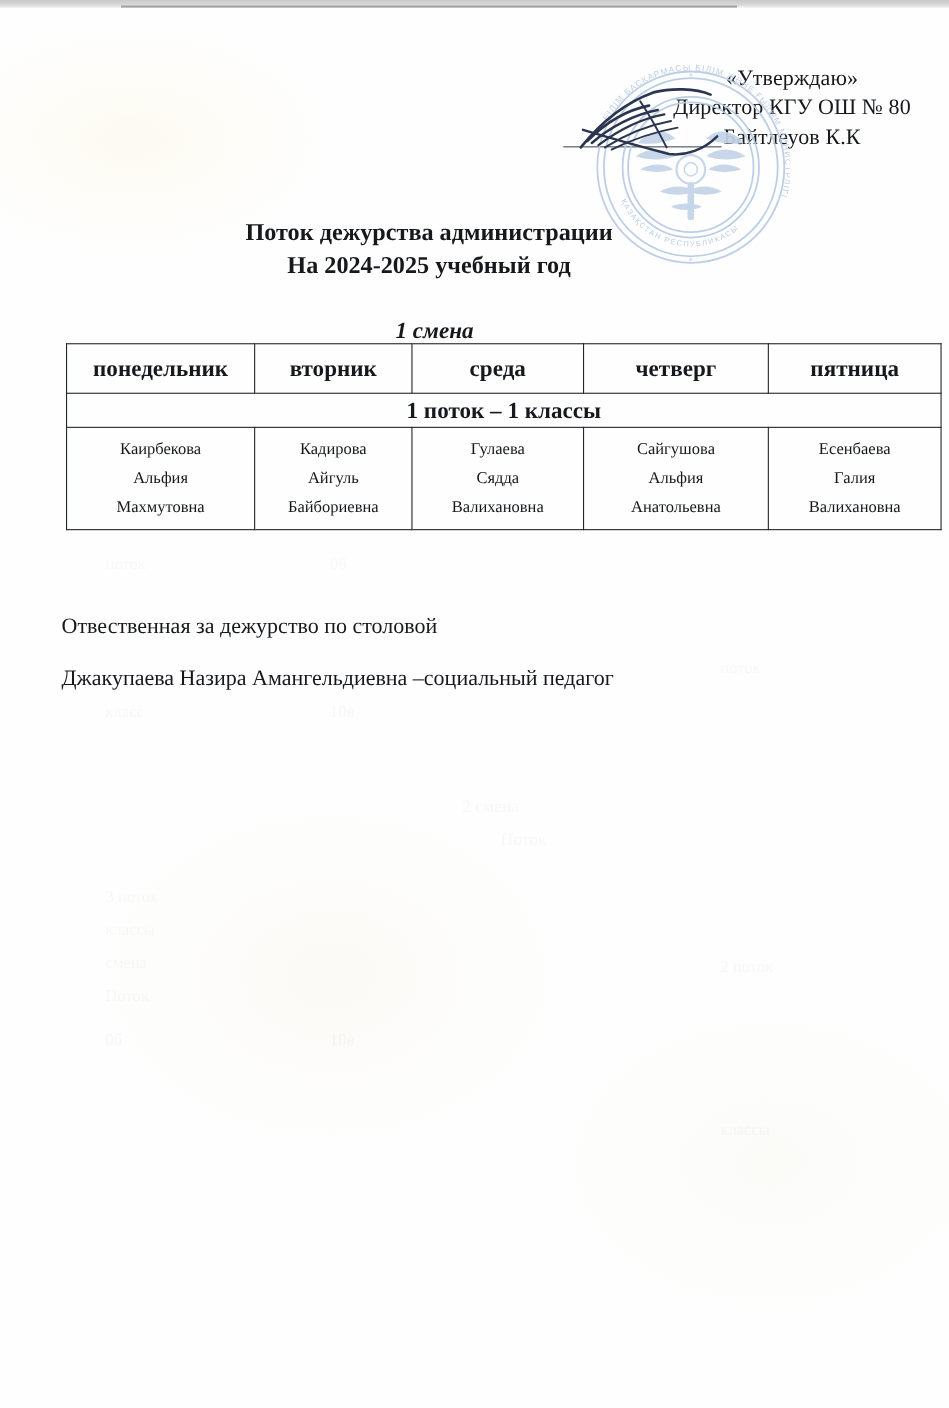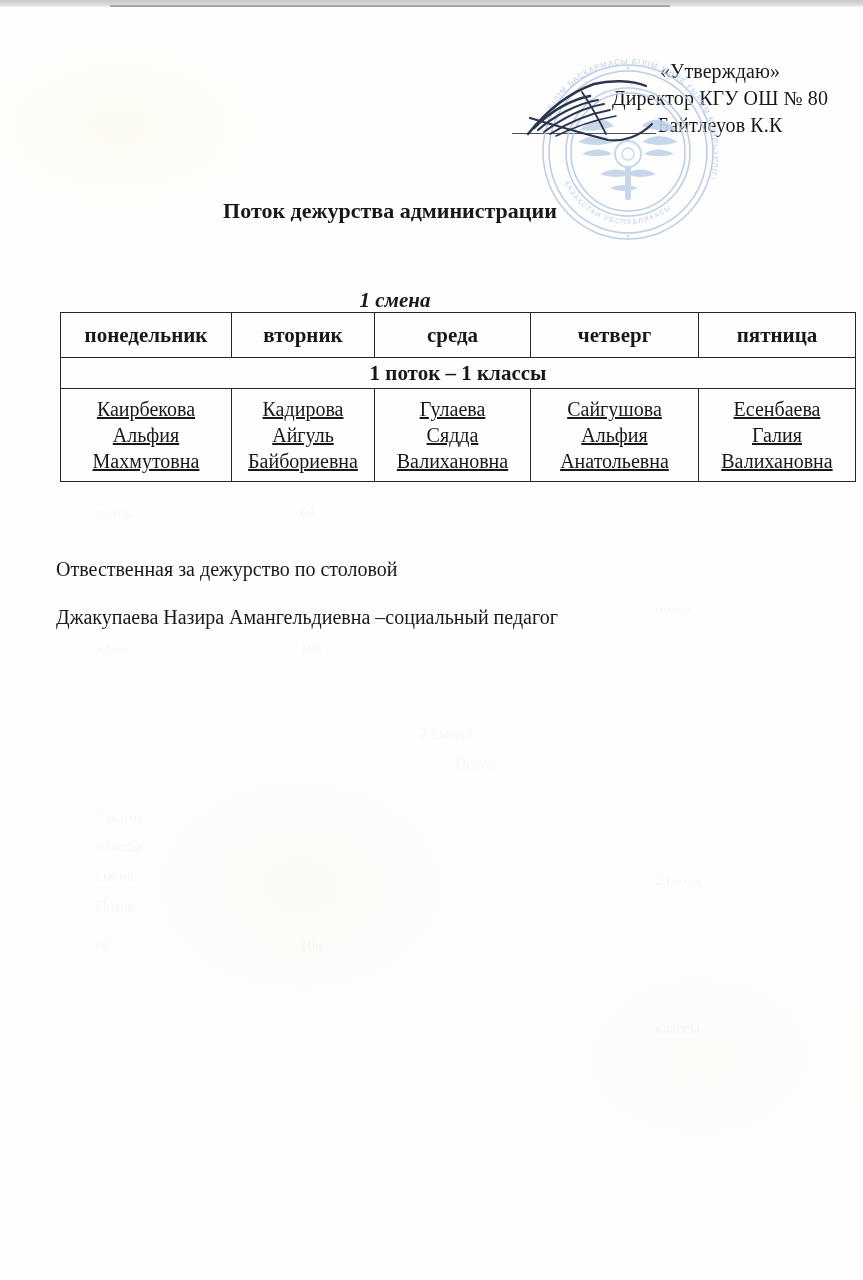--- a/index.html
+++ b/index.html
@@ -139,24 +139,23 @@
     font-weight: bold;
   }
   .stream-row td {
     height: 30px;
     font-size: 21px;
     font-weight: bold;
     margin-left: 11px;
   }
   .names-row td {
     height: 92px;
-    font-size: 20px;
+    font-size: 15px;
     font-weight: normal;
     line-height: 26px;
-    text-decoration: underline;
   }
   .names-row td div { white-space: nowrap; }
 
   
   .note {
     position: absolute;
     left: 56px;
     font-size: 20px;
     line-height: 26px;
     white-space: nowrap;
@@ -251,20 +250,21 @@
         <path d="M30,56 C46,46 68,36 90,32" stroke-width="1.8"></path>
         <path d="M36,58 C52,50 74,42 96,38" stroke-width="1.6"></path>
         <path d="M10,40 C30,46 58,54 88,62 C104,64 120,58 132,46" stroke-width="2.2"></path>
         <path d="M62,14 C70,26 78,40 86,56" stroke-width="1.8"></path>
       </g>
     </svg>
   </div>
 
   <div class="doc-title">
     <div>Поток дежурства администрации</div>
+    <div>На 2024-2025 учебный год</div>
   </div>
 
   <div class="shift-label">1 смена</div>
 
   <table class="duty-table">
     <colgroup>
       <col style="width:171px">
       <col style="width:143px">
       <col style="width:156px">
       <col style="width:168px">

